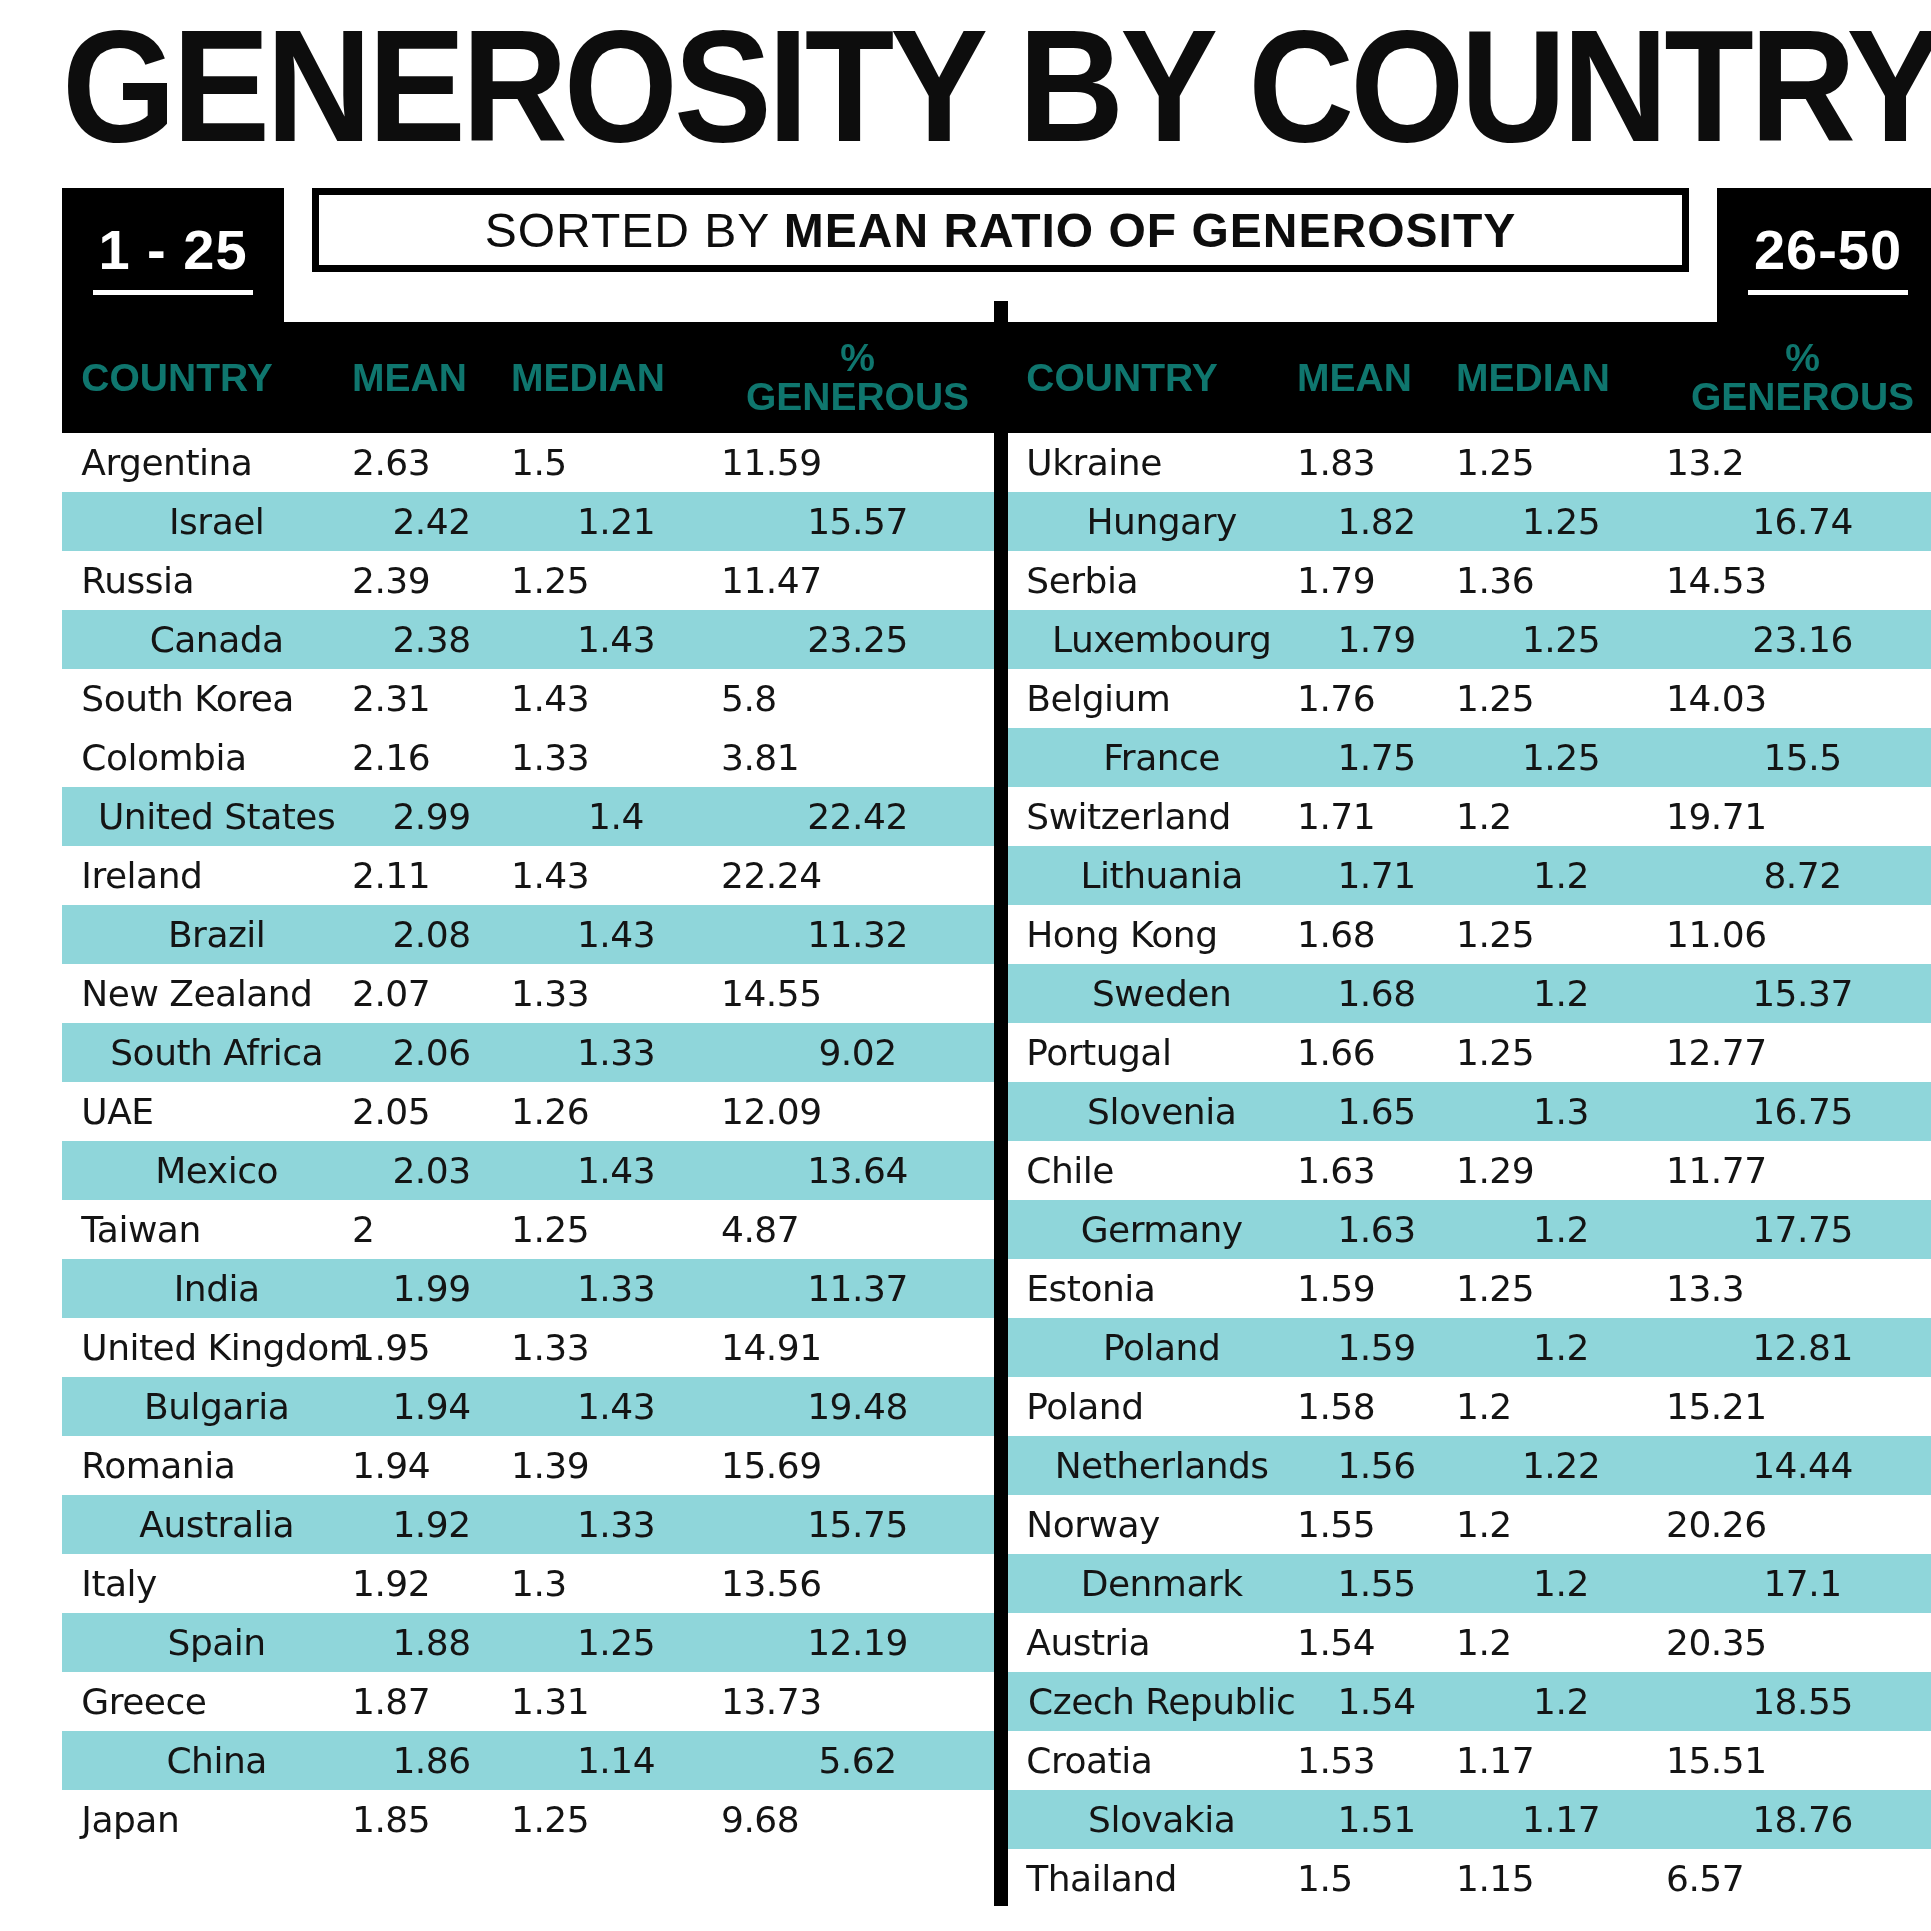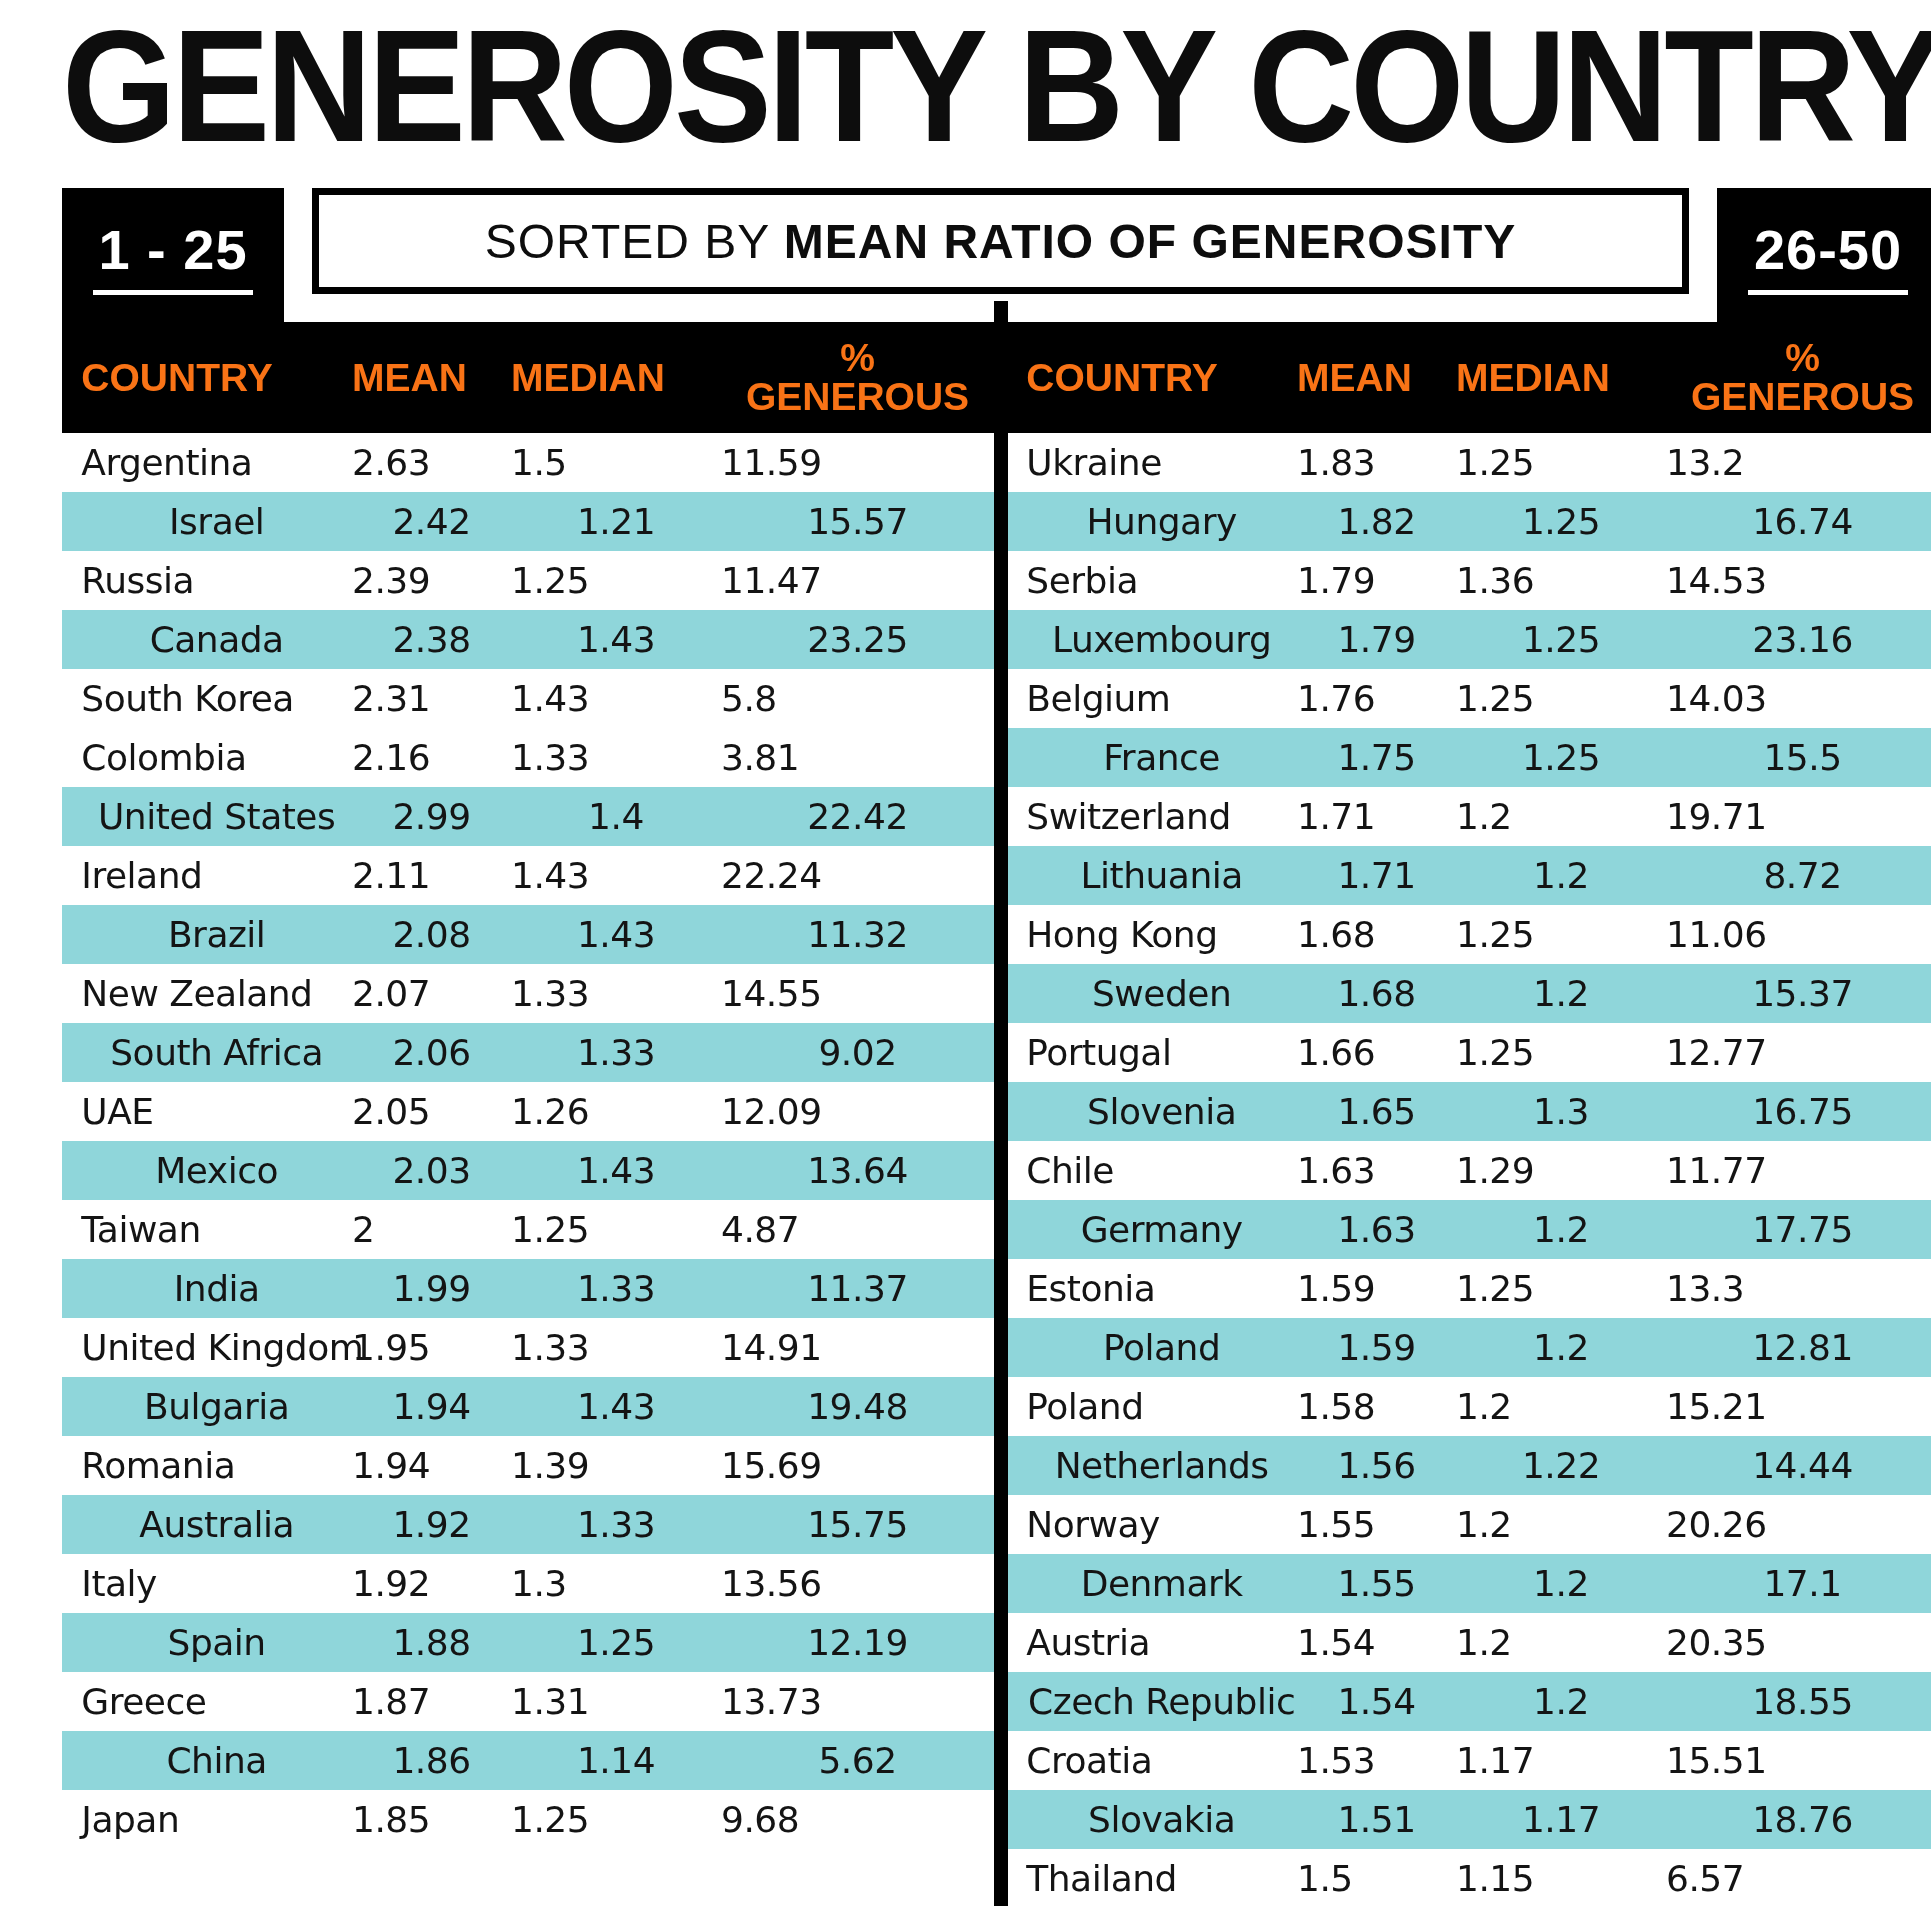--- a/index.html
+++ b/index.html
@@ -13,38 +13,38 @@
               transform-origin:left top;color:#0d0d0d;}
 
   
   .range-box{position:absolute;top:188px;width:222px;height:136px;background:#000;
              display:flex;align-items:center;justify-content:center;z-index:3;}
   .range-box.left{left:27px;}
   .range-box.right{left:1682px;}
   .range-label{font-family:"Liberation Sans",sans-serif;font-weight:700;font-size:56px;
                color:#fff;letter-spacing:1px;border-bottom:5.8px solid #fff;padding:0 5.8px 8.7px 5.8px;}
 
-  .sorted-box{position:absolute;left:277px;top:188px;width:1377px;height:106px;
+  .sorted-box{position:absolute;left:277px;top:188px;width:1377px;height:84px;
               background:#fff;border:7.7px solid #000;box-sizing:border-box;z-index:2;
               display:flex;align-items:center;justify-content:center;
               font-family:"Liberation Sans",sans-serif;font-size:48px;letter-spacing:1px;color:#0d0d0d;}
   .sorted-box .prefix{font-weight:400;margin-right:13.5px;}
   .sorted-box .strong{font-weight:700;}
 
   
   .center-divider{position:absolute;left:959px;top:301px;width:13.5px;height:1605px;background:#000;z-index:1;}
 
   
   .table-panel{position:absolute;top:322px;width:932px;}
   .table-panel.left{left:27px;}
   .table-panel.right{left:972px;}
 
   .col-header-bar,.row{display:grid;grid-template-columns:290px 159px 210px 1fr;align-items:center;}
 
-  .col-header-bar{height:111px;background:#000;color:#f97316;
+  .col-header-bar{height:111px;background:#000;color:#0f766e;
                   font-family:"Liberation Sans",sans-serif;font-weight:700;font-size:39px;}
   .ch{line-height:1;}
   .ch.country{padding-left:19.3px;}
   .ch.pct{display:flex;flex-direction:column;align-items:center;line-height:0.98;text-align:center;}
 
   .row{height:59px;font-size:36px;letter-spacing:-0.5px;color:#141414;}
   .row.stripe{background:var(--stripe,#8fd6da);text-align:center;}
   .cell{line-height:1;white-space:nowrap;}
   .cell.c0{padding-left:19.3px;}
 </style>

